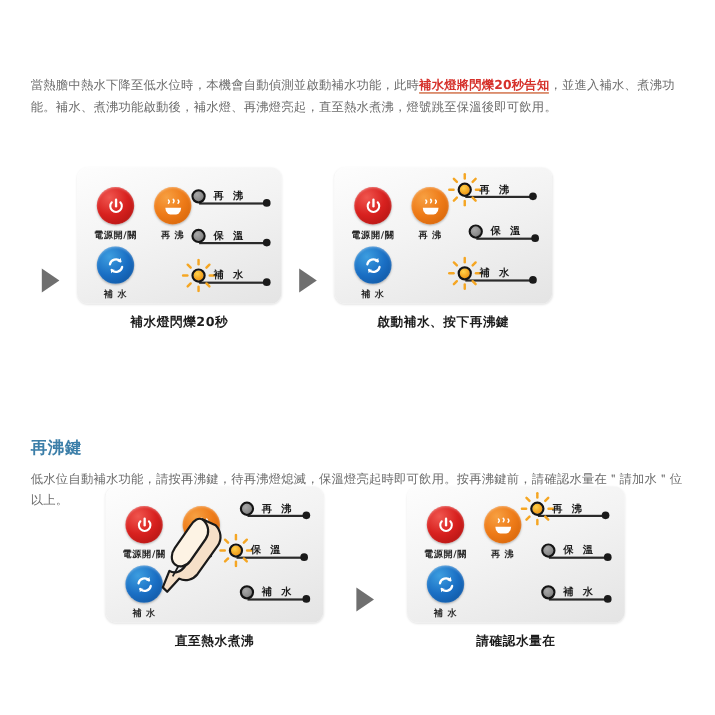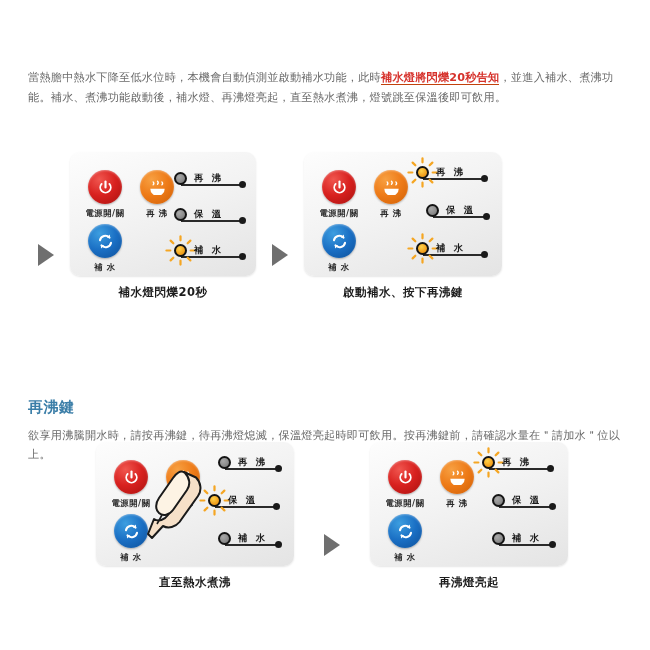--- a/index.html
+++ b/index.html
@@ -367,21 +367,21 @@
         </div>
 
       </div>
       <div class="panel-caption">啟動補水、按下再沸鍵</div>
     </div>
 
   </div>
 
   <div class="block" id="sec2">
     <div class="section-title sec-head">再沸鍵</div>
-    <p class="section-body sec-text">欲享用沸騰開水時，請按再沸鍵，待再沸燈熄滅，保溫燈亮起時即可飲用。按再沸鍵前，請確認水量在＂請加水＂位以上。</p>
+    <p class="section-body sec-text">低水位自動補水功能，請按再沸鍵，待再沸燈熄滅，保溫燈亮起時即可飲用。按再沸鍵前，請確認水量在＂請加水＂位以上。</p>
   </div>
 
   <div class="row" id="row2">
 
     <div class="panel-wrap">
       <div class="panel wide">
 
         <div class="btn btn-power" style="left:18px; top:18px;">
           <svg class="g-power" viewBox="0 0 24 24">
             <path d="M12 2.5 V12" stroke="#fff" stroke-width="3.4" stroke-linecap="round" fill="none"></path>
@@ -511,18 +511,18 @@
           </div>
           <div class="lamp" style="left:10px; top:76px;">
             <div class="lamp-line" style="width:56px;"></div>
             <div class="lamp-dot off"></div>
             <div class="lamp-text">補 水</div>
             <div class="lamp-end" style="left:57px;"></div>
           </div>
         </div>
 
       </div>
-      <div class="panel-caption">再沸燈亮起</div>
+      <div class="panel-caption">請確認水量在</div>
     </div>
 
   </div>
 
 </div>
 
 </body></html>

